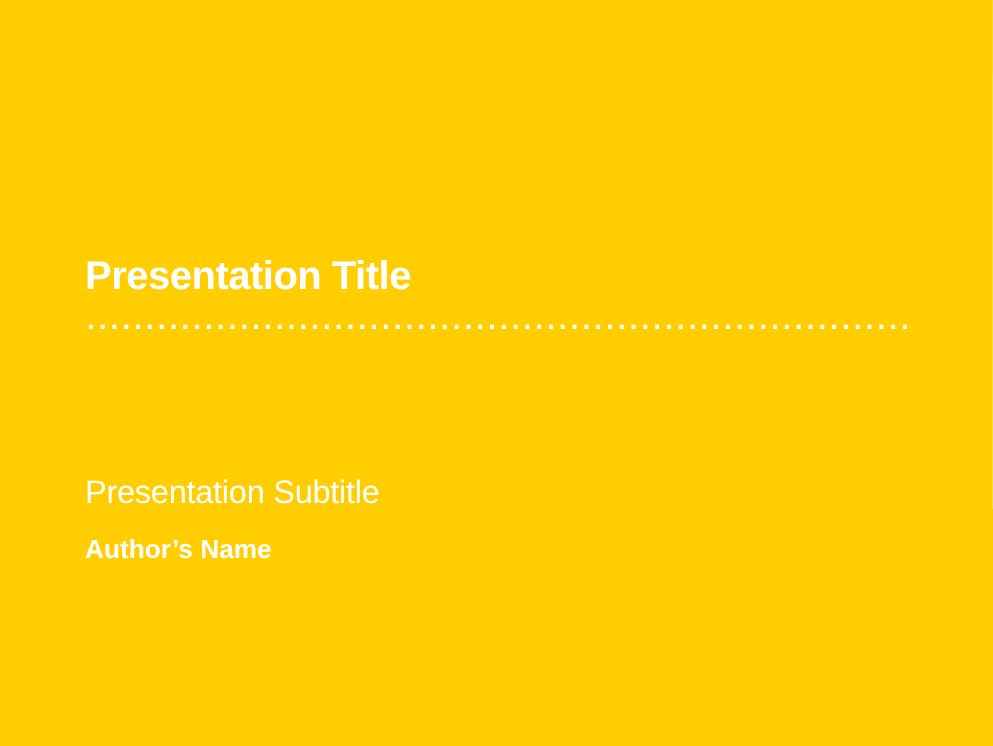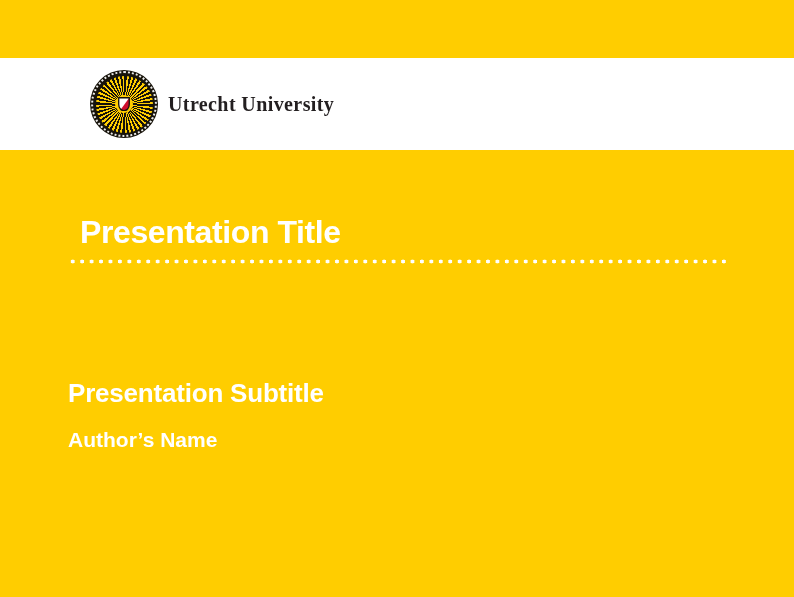--- a/index.html
+++ b/index.html
@@ -60,65 +60,51 @@
     font-family:"Liberation Serif", serif;
     font-weight:700;
     font-size:20px;
     letter-spacing:0.4px;
     color:var(--wordmark-black);
     white-space:nowrap;
   }
 
   
   .title{
-    position:absolute;left:68px;top:203px;margin:12px;
+    position:absolute;left:68px;top:203px;margin:0;
     font-size:32px;line-height:1.1;font-weight:700;
     letter-spacing:-0.4px;
     color:var(--text-white);
   }
   .dotted-rule{
     position:absolute;left:68px;top:259px;
     width:660px;height:4.6px;
     background-image:radial-gradient(circle, var(--text-white) 1.7px, rgba(255,255,255,0) 2px);
     background-size:9.45px 4.6px;
     background-repeat:repeat-x;
   }
   .subtitle{
     position:absolute;left:68px;top:379px;margin:0;
-    font-size:26px;line-height:1.1;font-weight:700;
+    font-size:26px;line-height:1.1;font-weight:400;
     letter-spacing:-0.2px;
     color:var(--text-white);
   }
   .author{
     position:absolute;left:68px;top:428px;margin:0;
     font-size:21px;line-height:1.1;font-weight:700;
     color:var(--text-white);
   }
 </style>
 </head>
 <body>
 
 <div class="slide">
 
   <div class="band-top"></div>
 
-  <header class="band-logo">
-    <span class="logo">
-      <span class="logo-rays"></span>
-      <span class="logo-rimtext"></span>
-      <span class="logo-core">
-        <svg class="shield" width="12" height="14.5" viewBox="0 0 20 24" aria-hidden="true">
-          <path d="M1.2,1.2 H18.8 V12 C18.8,18.8 14.4,22.8 10,22.8 C5.6,22.8 1.2,18.8 1.2,12 Z" fill="#FFFFFF"></path>
-          <path d="M18.8,1.2 L4.6,20.6 C6.2,22 8,22.8 10,22.8 C14.4,22.8 18.8,18.8 18.8,12 Z" fill="#CE0E2D"></path>
-          <path d="M1.2,1.2 H18.8 V12 C18.8,18.8 14.4,22.8 10,22.8 C5.6,22.8 1.2,18.8 1.2,12 Z" fill="none" stroke="#17130A" stroke-width="2.2"></path>
-        </svg>
-      </span>
-    </span>
-    <span class="wordmark">Utrecht University</span>
-  </header>
 
   <main>
     <h1 class="title">Presentation Title</h1>
     <div class="dotted-rule"></div>
     <h2 class="subtitle">Presentation Subtitle</h2>
     <p class="author">Author’s Name</p>
   </main>
 
 </div>
 

